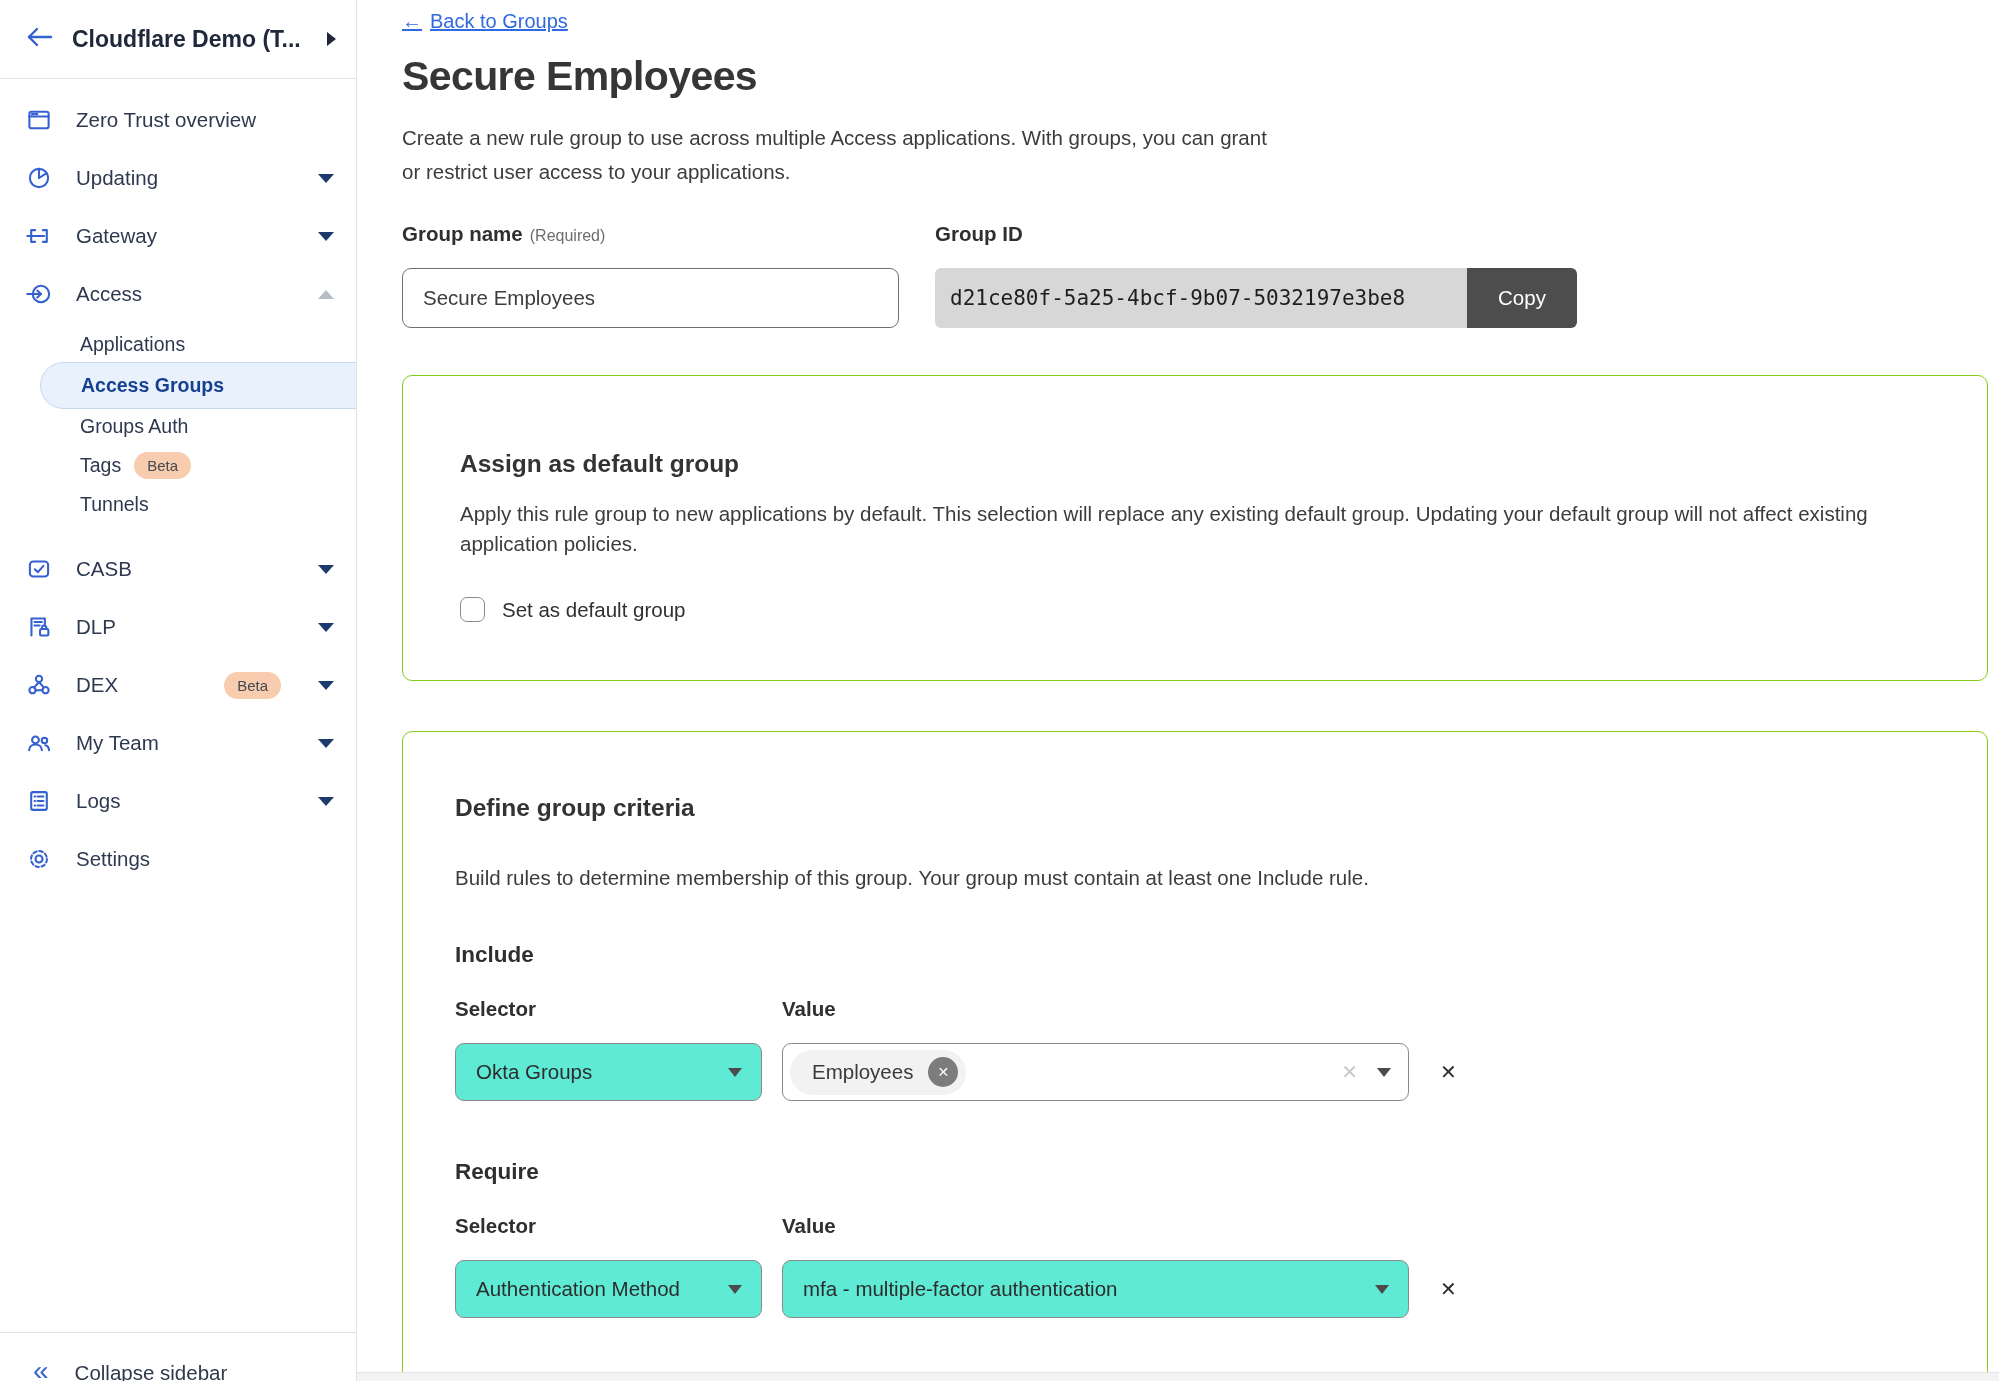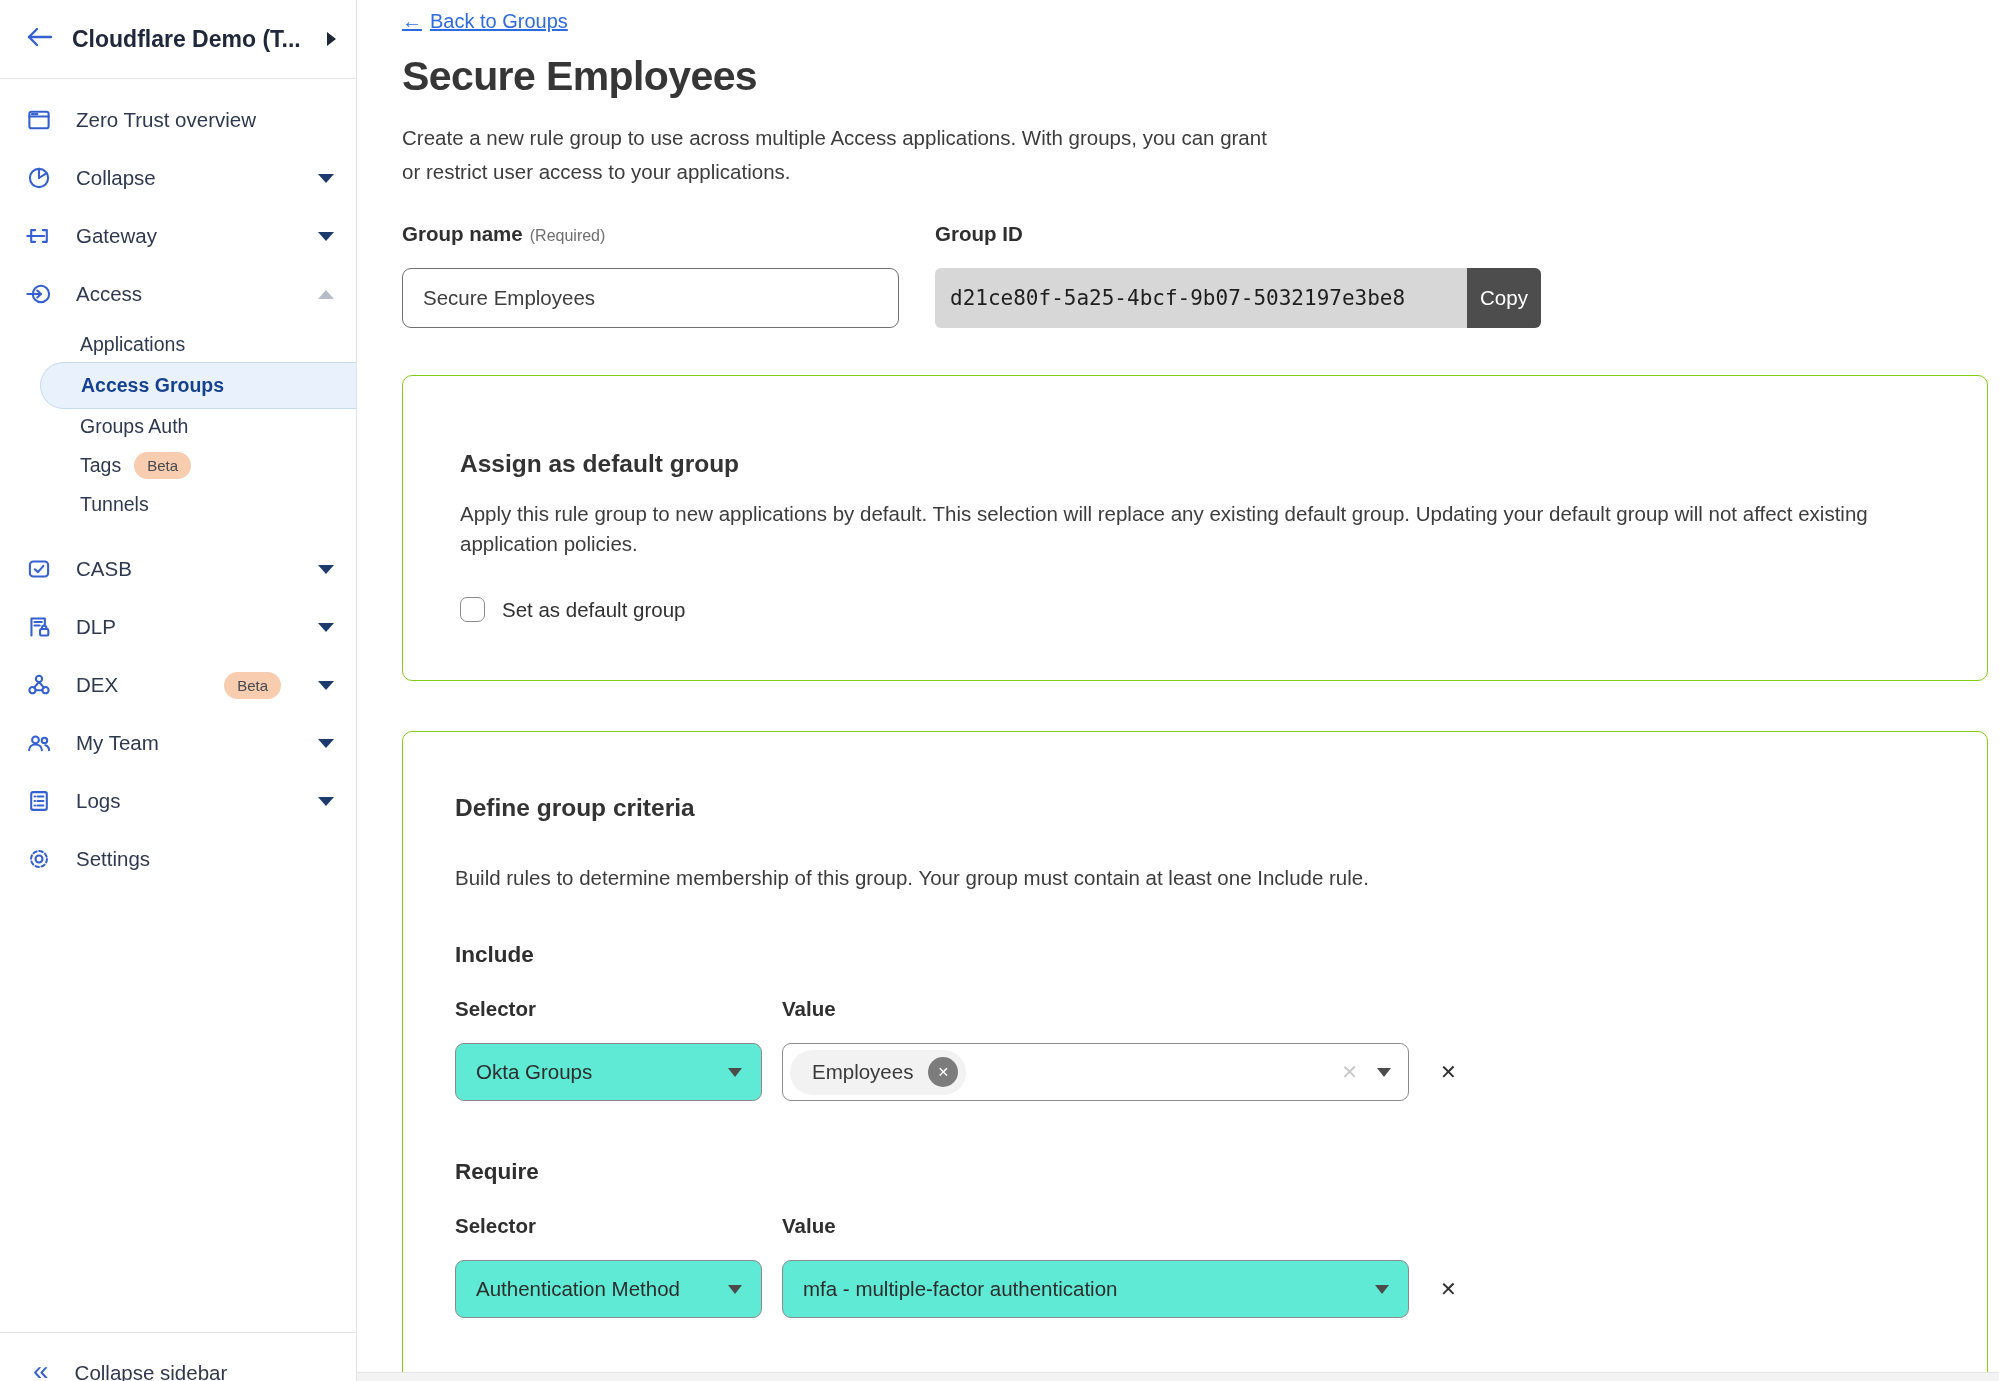--- a/index.html
+++ b/index.html
@@ -101,21 +101,21 @@
     font-family:"Liberation Sans", sans-serif; outline:none; background:#fff;
   }
   .gid-row { display:flex; margin-top:22px; height:60px; }
   .gid-box {
     width:532px; background:#d7d7d7; border-radius:6px 0 0 6px;
     display:flex; align-items:center; padding:0 15px;
     font-family:"DejaVu Sans Mono", monospace; font-size:21px; color:#1e1e1e;
     white-space:nowrap; overflow:hidden;
   }
   .copy-btn {
-    width:74px; background:#4d4d4d; color:#ffffff;
+    width:110px; background:#4d4d4d; color:#ffffff;
     border:none; border-radius:0 6px 6px 0;
     font-size:20.5px; font-family:"Liberation Sans", sans-serif;
     display:flex; align-items:center; justify-content:center; cursor:pointer;
   }
 
   .card {
     border:1px solid #84cc16; border-radius:10px; background:#fff;
   }
   .card.default-card { margin-top:47px; padding:74px 58px 58px 57px; }
   .card.criteria-card { margin-top:50px; padding:62px 58px 60px 52px; height:790px; }
@@ -201,21 +201,21 @@
     </div>
 
     <div class="nav-item">
       <span class="nav-icon">
         <svg width="26" height="26" viewBox="0 0 20 20" class="icon-stroke">
             <circle cx="10" cy="10" r="7"></circle>
             <path d="M10 10 V3"></path>
             <path d="M10 10 L15.9 6.2"></path>
           </svg>
       </span>
-      <span class="nav-label">Collapse</span>
+      <span class="nav-label">Updating</span>
       <span class="caret-down"></span>
     </div>
 
     <div class="nav-item">
       <span class="nav-icon">
         <svg width="26" height="26" viewBox="0 0 20 20" class="icon-stroke">
             <path d="M7 5.5 H4 V14.5 H7"></path>
             <path d="M13 5.5 H16 V14.5 H13"></path>
             <line x1="1" y1="10" x2="14" y2="10"></line>
           </svg>

